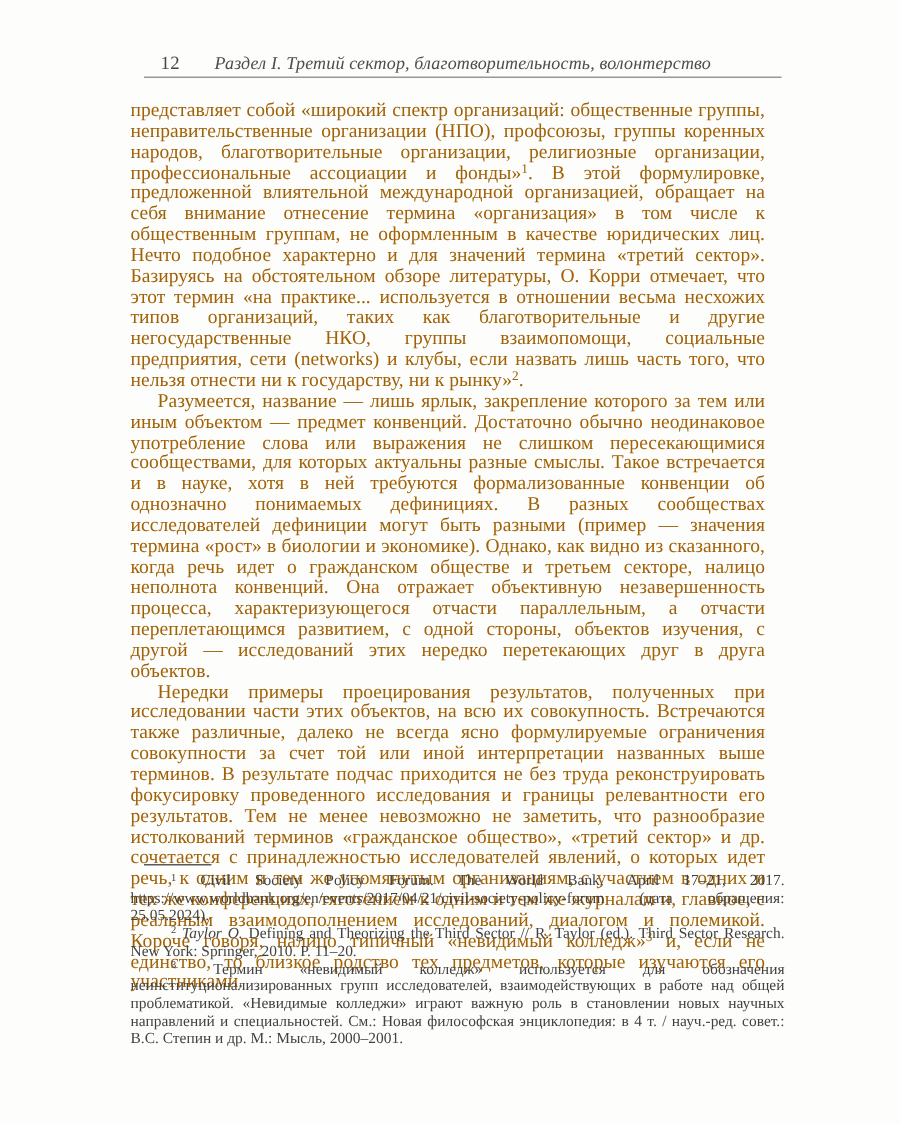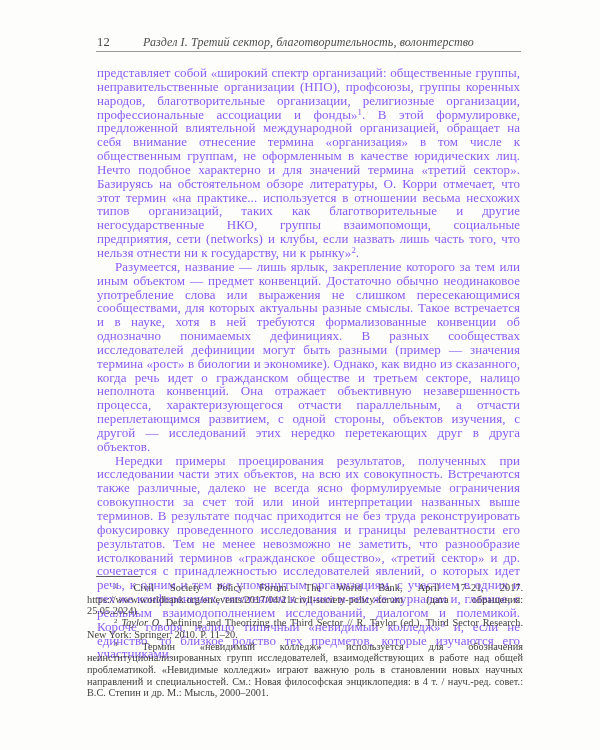--- a/index.html
+++ b/index.html
@@ -14,46 +14,46 @@
     width: 600px; height: 750px;
     background: #fdfdfc;
   }
   .header-row {
     position: absolute;
     left: 97px; top: 35px;
     width: 423px; height: 15px;
     color: #4a4a4a;
   }
   .page-number {
-    position: absolute; left: 0; top: 0;
+    position: absolute; left: 10px; top: 0;
     font-size: 12.5px; font-style: normal;
     color: #474747;
     letter-spacing: 0.3px;
   }
   .running-title {
     display: block;
     text-align: center;
     font-size: 12px;
     font-style: italic;
     color: #4d4d4d;
     letter-spacing: 0.1px;
   }
   .header-rule {
     position: absolute;
     left: 96px; top: 51px;
     width: 425px; height: 0;
     border-top: 1px solid #9b9893;
   }
   .body-text {
     position: absolute;
-    left: 97px; top: 66px;
+    left: 87px; top: 66px;
     width: 423px;
     font-size: 13px;
     line-height: 13.85px;
-    color: #8b5cf6;
+    color: #a16207;
     text-align: justify;
     letter-spacing: 0.05px;
   }
   .body-text p { margin: 0; }
   .body-text p.indent { text-indent: 18px; }
   .body-text sup, .footnotes sup {
     font-size: 68%;
     line-height: 0;
     vertical-align: baseline;
     position: relative; top: -0.45em;

